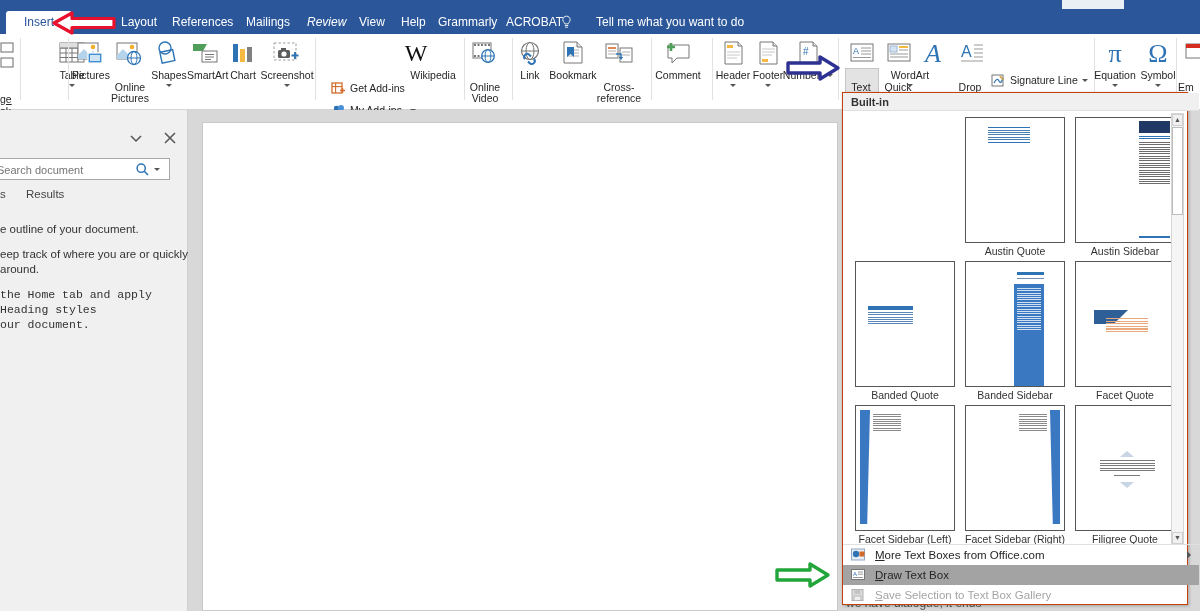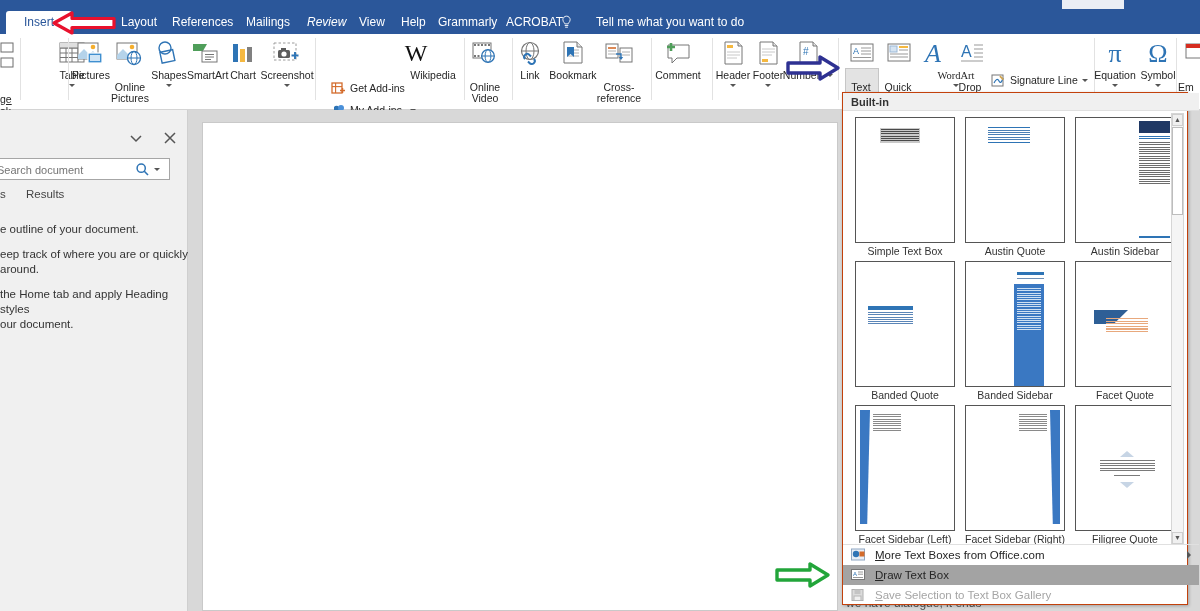--- a/index.html
+++ b/index.html
@@ -467,21 +467,21 @@
     </svg>
     <div class="bigbtn" style="left:880px;width:36px;white-space:pre-line;">
       <span>Quick
 Parts</span>
       <span style="display:inline-block;margin-left:3px;width:0;height:0;vertical-align:2px;
                    border-left:3px solid transparent;border-right:3px solid transparent;border-top:3px solid #555;"></span>
     </div>
 
     <div style="position:absolute;left:918px;top:5px;width:30px;height:30px;text-align:center;
                 font-family:'Liberation Serif',serif;font-style:italic;font-size:26px;line-height:30px;color:#2e74b5;">A</div>
-    <div class="bigbtn" style="left:928px;font-family:Liberation Serif, serif;">
+    <div class="bigbtn" style="left:882px;">
       <span>WordArt</span>
       <span class="caret-sm"></span>
     </div>
 
     <svg class="bigicon" style="left:958px;width:28px;" viewBox="0 0 28 28">
       <text x="3" y="17" font-family="Liberation Sans, sans-serif" font-size="16" fill="#2e74b5">A</text>
       <line x1="16" y1="5" x2="25" y2="5" stroke="#999"></line>
       <line x1="16" y1="9" x2="25" y2="9" stroke="#999"></line>
       <line x1="16" y1="13" x2="25" y2="13" stroke="#999"></line>
       <line x1="16" y1="17" x2="25" y2="17" stroke="#999"></line>
@@ -591,43 +591,34 @@
 
     <div class="nav-tabs">
       <div class="nav-tab" style="left:0px;">s</div>
       <div class="nav-tab" style="left:26px;">Results</div>
     </div>
 
     <div class="nav-body">
       <p style="white-space:pre-line;">e outline of your document.</p>
       <p style="white-space:pre-line;">eep track of where you are or quickly
 around.</p>
-      <p style="white-space:pre-line;margin-top:0;">the Home tab and apply Heading styles
+      <p style="white-space:pre-line;margin-top:0;font-family:Liberation Mono, monospace;">the Home tab and apply Heading styles
 our document.</p>
     </div>
   </div>
 
   <div class="docarea"></div>
   <div class="docpage"></div>
   <div class="doc-text-frag">we have dialogue, it ends</div>
 
   <div class="gallery">
     <div class="gallery-header">Built-in</div>
 
     <div class="gallery-grid">
 
-      <div class="gcell" style="left:8px;top:4px;">
-        <div class="gthumb">
-          <div style="position:absolute;left:24px;top:10px;width:40px;height:15px;background:#c9c9c9;
-                      border:0;"></div>
-          <div style="position:absolute;left:25px;top:11px;width:38px;height:13px;
-                      background:repeating-linear-gradient(#4a4a4a 0 1px, transparent 1px 2.2px);"></div>
-        </div>
-        <div class="glabel">Simple Text Box</div>
-      </div>
 
       <div class="gcell" style="left:118px;top:4px;">
         <div class="gthumb">
           <div style="position:absolute;left:22px;top:9px;width:42px;height:1.4px;background:#2e74b5;"></div>
           <div style="position:absolute;left:22px;top:12px;width:42px;height:10px;
                       background:repeating-linear-gradient(#4a7fb5 0 1px, transparent 1px 2.2px);"></div>
           <div style="position:absolute;left:22px;top:24px;width:42px;height:1.4px;background:#2e74b5;"></div>
         </div>
         <div class="glabel">Austin Quote</div>
       </div>

